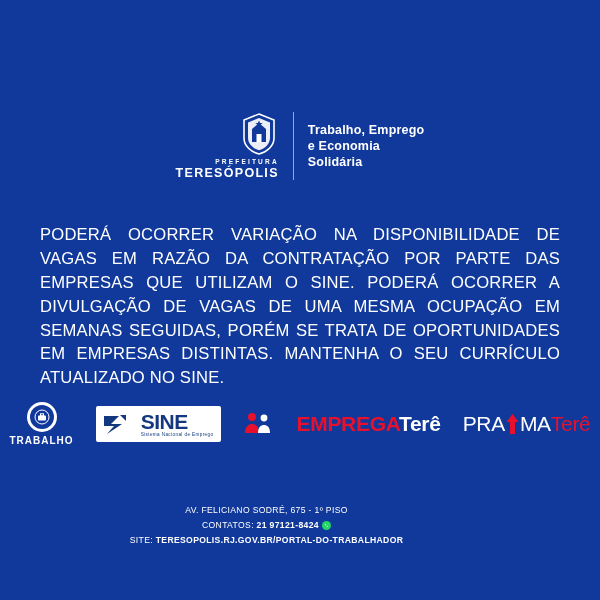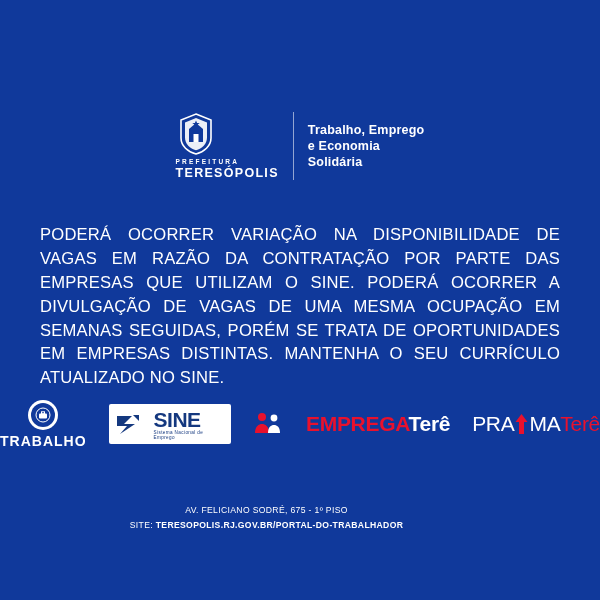--- a/index.html
+++ b/index.html
@@ -25,21 +25,21 @@
     top: 112px;
     left: 0;
     width: 600px;
     display: flex;
     justify-content: center;
     align-items: center;
   }
   .crest-block {
     display: flex;
     flex-direction: column;
-    align-items: flex-start;
+    align-items: flex-end;
     padding-right: 14px;
     border-right: 1px solid rgba(255,255,255,0.55);
   }
   .crest {
     width: 40px;
     height: 44px;
     position: relative;
   }
   .crest svg { display: block; }
   .crest-prefeitura {
@@ -117,21 +117,21 @@
     border-radius: 50%;
     background: #10399b;
     display: flex;
     align-items: center;
     justify-content: center;
     color: #ffffff;
     font-size: 12px;
   }
   .trabalho-word {
     color: #ffffff;
-    font-size: 14px;
+    font-size: 10px;
     font-weight: bold;
     letter-spacing: 1px;
     margin-top: 3px;
   }
 
   
   .sine {
     background: #ffffff;
     border-radius: 2px;
     padding: 5px 8px 4px 6px;
@@ -298,17 +298,24 @@
       </span>
       <span class="pc-word pc-white">MA</span>
       <span class="pc-word pc-red">Terê</span>
     </div>
 
   </div>
 
   <div class="footer">
     <div>AV. FELICIANO SODRÉ, 675 - 1º PISO</div>
     <div>
+      <span>CONTATOS: </span><span class="bold">21 97121-8424</span><span class="wa">
+          <svg width="7" height="7" viewBox="0 0 10 10">
+            <path d="M3 2.6 C3 5 5 7 7.2 7 L7.2 5.9 L6.1 5.4 L5.4 6 C4.7 5.7 4.2 5.2 3.9 4.5 L4.5 3.8 L4 2.7 Z" fill="#ffffff"></path>
+          </svg>
+        </span>
+    </div>
+    <div>
       <span>SITE: </span><span class="bold">TERESOPOLIS.RJ.GOV.BR/PORTAL-DO-TRABALHADOR</span>
     </div>
   </div>
 
 </div>
 
 </body></html>

